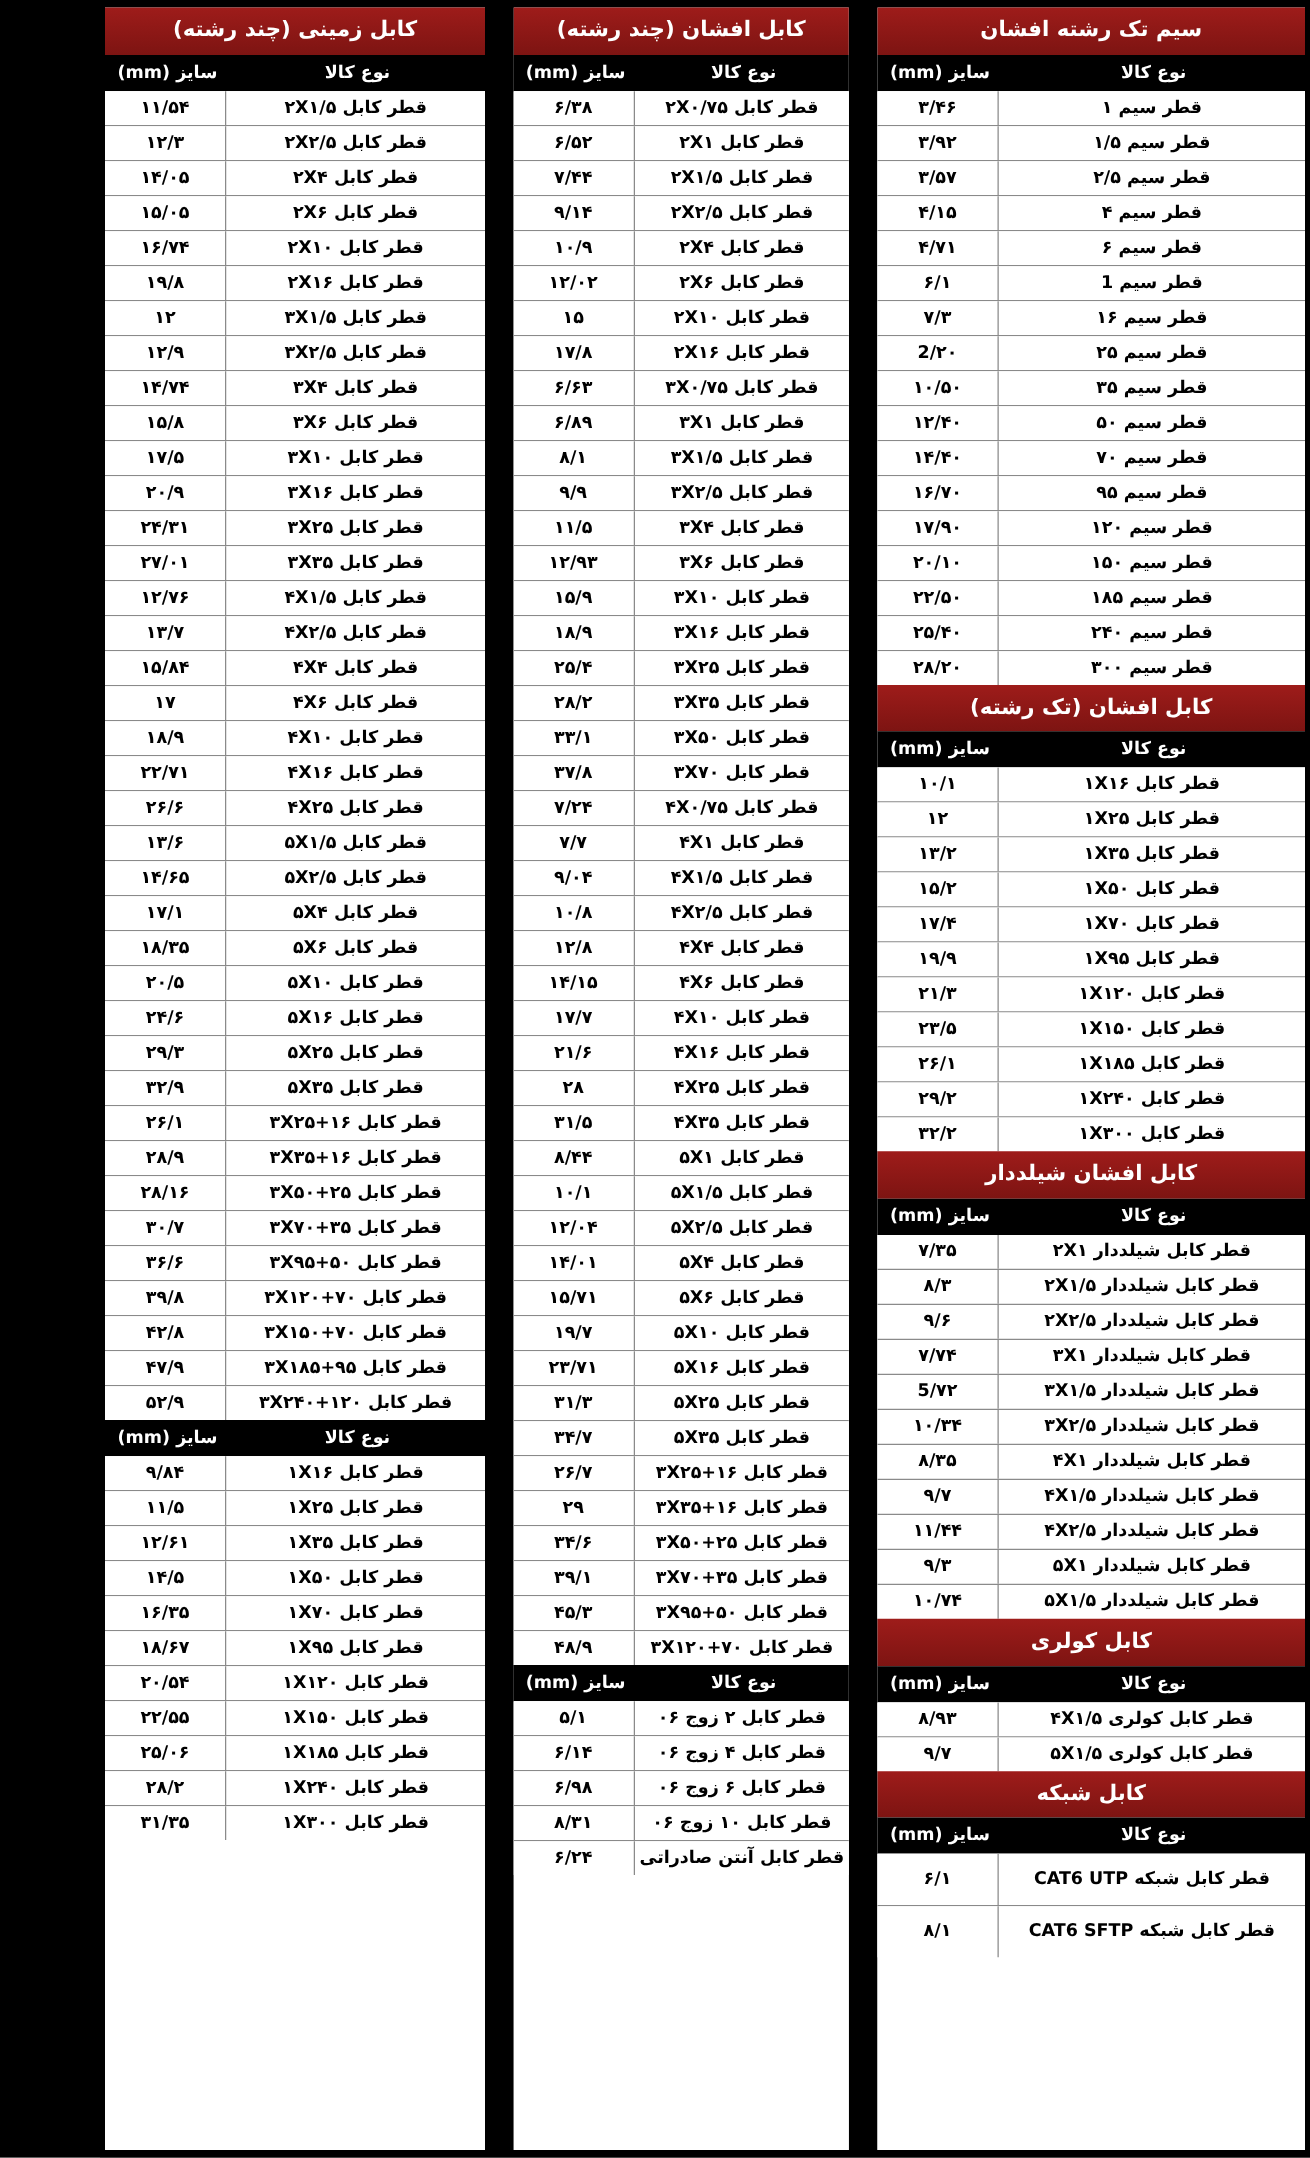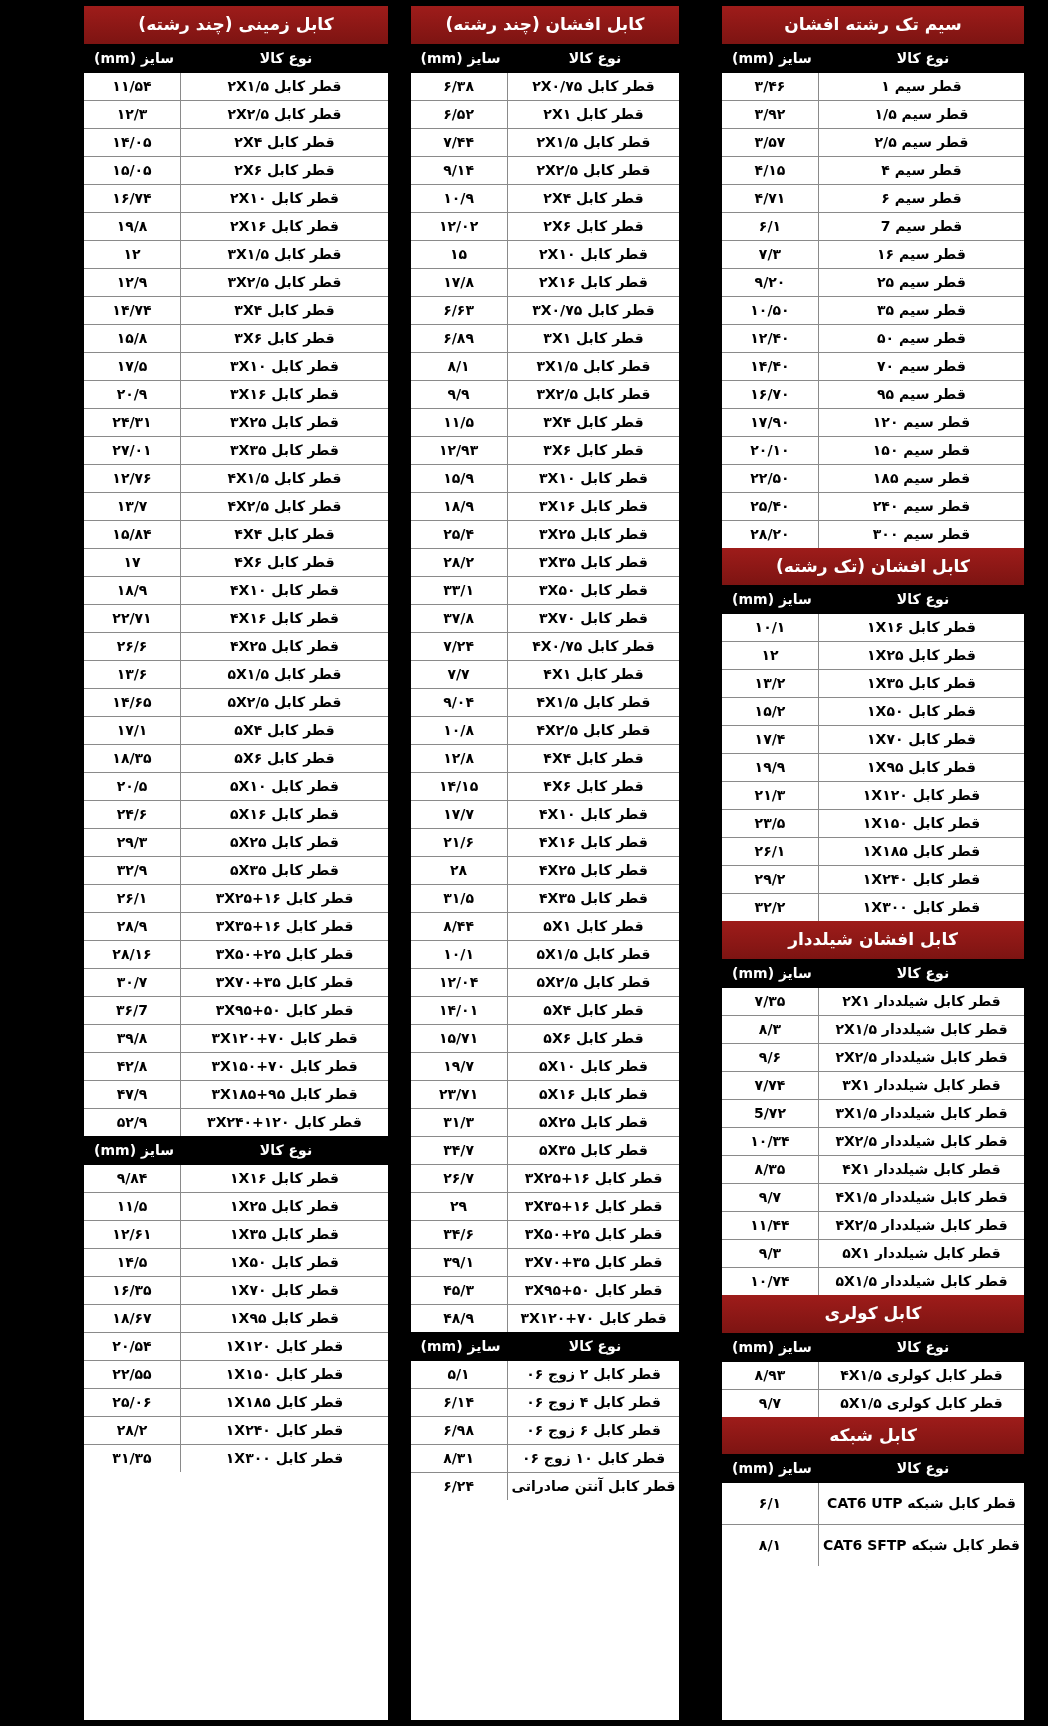--- a/index.html
+++ b/index.html
@@ -16,21 +16,21 @@
     display:flex;flex-direction:row;
     background:#000;
     box-sizing:border-box;
   }
   
   .col{
     display:flex;flex-direction:column;
     background:#000;
     box-sizing:border-box;
   }
-  .col-right{width:348px;align-items:center;}
+  .col-right{width:348px;}
   .col-mid{width:310px;align-items:center;}
   .col-left{width:310px;}
   .pad-right{padding:6px 4px 6px 2px;}
   .pad-mid{padding:6px 2px 6px 2px;}
   .pad-left{padding:6px 2px 6px 4px;}
 
   .section{width:100%;box-sizing:border-box;}
 
   .sec-title{
     background:#8f1a18;
@@ -116,30 +116,30 @@
             </div>
             <div class="row">
               <div class="c-name">قطر سیم ۴</div>
               <div class="c-size">۴/۱۵</div>
             </div>
             <div class="row">
               <div class="c-name">قطر سیم ۶</div>
               <div class="c-size">۴/۷۱</div>
             </div>
             <div class="row">
-              <div class="c-name">قطر سیم 7</div>
+              <div class="c-name">قطر سیم 1</div>
               <div class="c-size">۶/۱</div>
             </div>
             <div class="row">
               <div class="c-name">قطر سیم ۱۶</div>
               <div class="c-size">۷/۳</div>
             </div>
             <div class="row">
               <div class="c-name">قطر سیم ۲۵</div>
-              <div class="c-size">۹/۲۰</div>
+              <div class="c-size">2/۲۰</div>
             </div>
             <div class="row">
               <div class="c-name">قطر سیم ۳۵</div>
               <div class="c-size">۱۰/۵۰</div>
             </div>
             <div class="row">
               <div class="c-name">قطر سیم ۵۰</div>
               <div class="c-size">۱۲/۴۰</div>
             </div>
             <div class="row">
@@ -675,21 +675,21 @@
             <div class="row">
               <div class="c-name">قطر کابل ۳X۵۰+۲۵</div>
               <div class="c-size">۲۸/۱۶</div>
             </div>
             <div class="row">
               <div class="c-name">قطر کابل ۳X۷۰+۳۵</div>
               <div class="c-size">۳۰/۷</div>
             </div>
             <div class="row">
               <div class="c-name">قطر کابل ۳X۹۵+۵۰</div>
-              <div class="c-size">۳۶/7</div>
+              <div class="c-size">۳۶/۶</div>
             </div>
             <div class="row">
               <div class="c-name">قطر کابل ۳X۱۲۰+۷۰</div>
               <div class="c-size">۳۹/۸</div>
             </div>
             <div class="row">
               <div class="c-name">قطر کابل ۳X۱۵۰+۷۰</div>
               <div class="c-size">۴۲/۸</div>
             </div>
             <div class="row">

